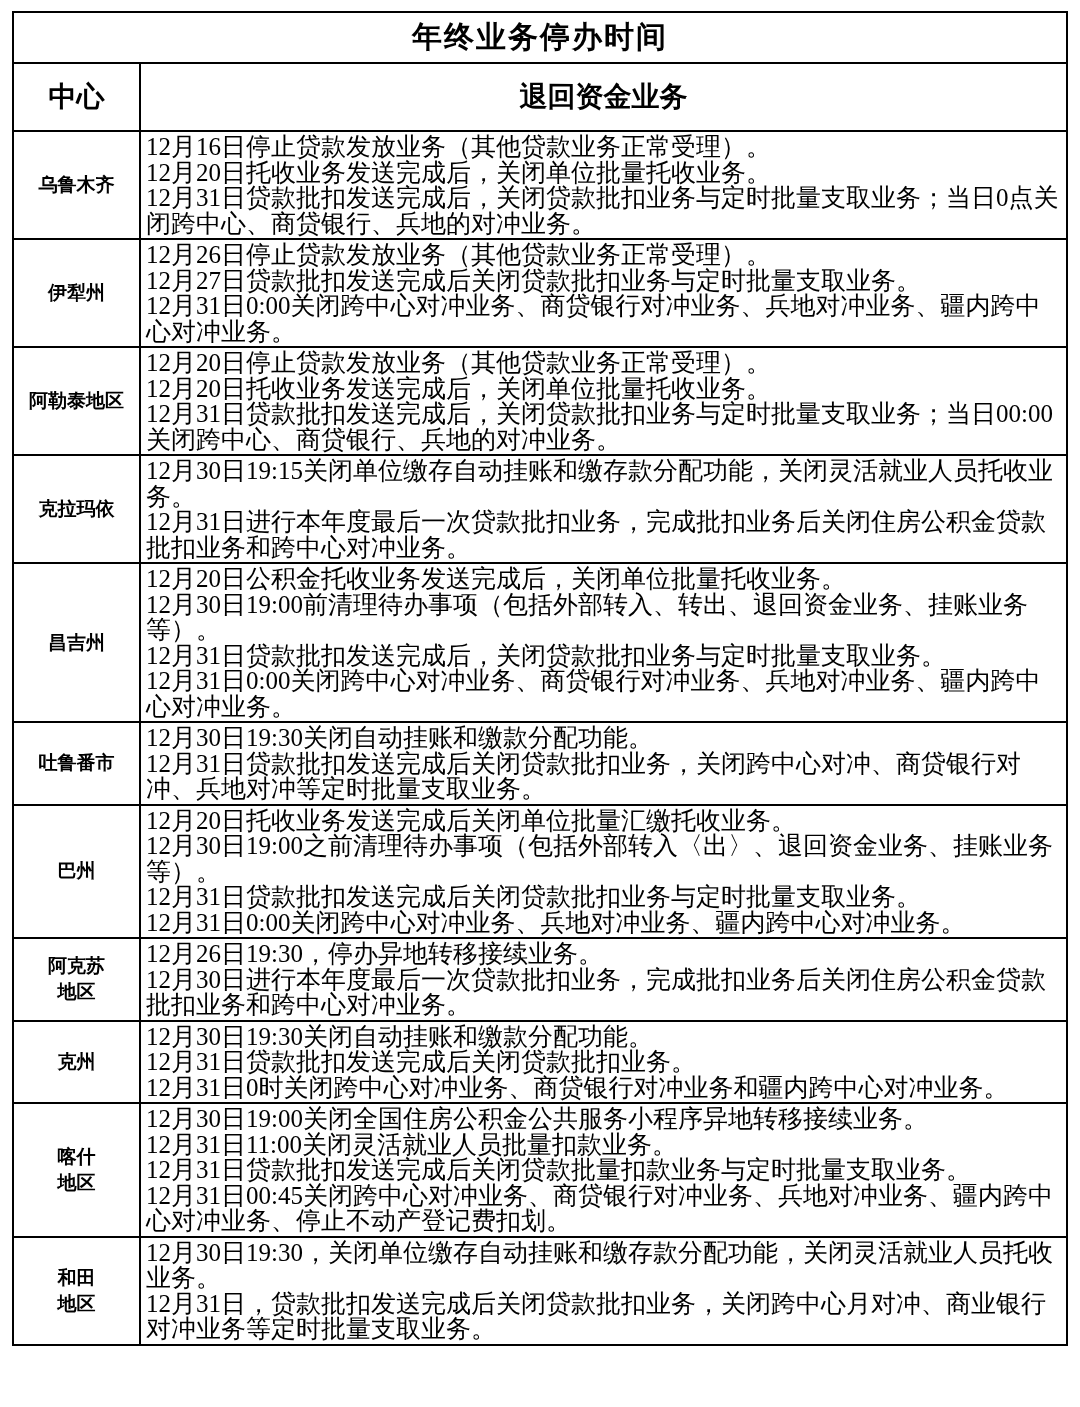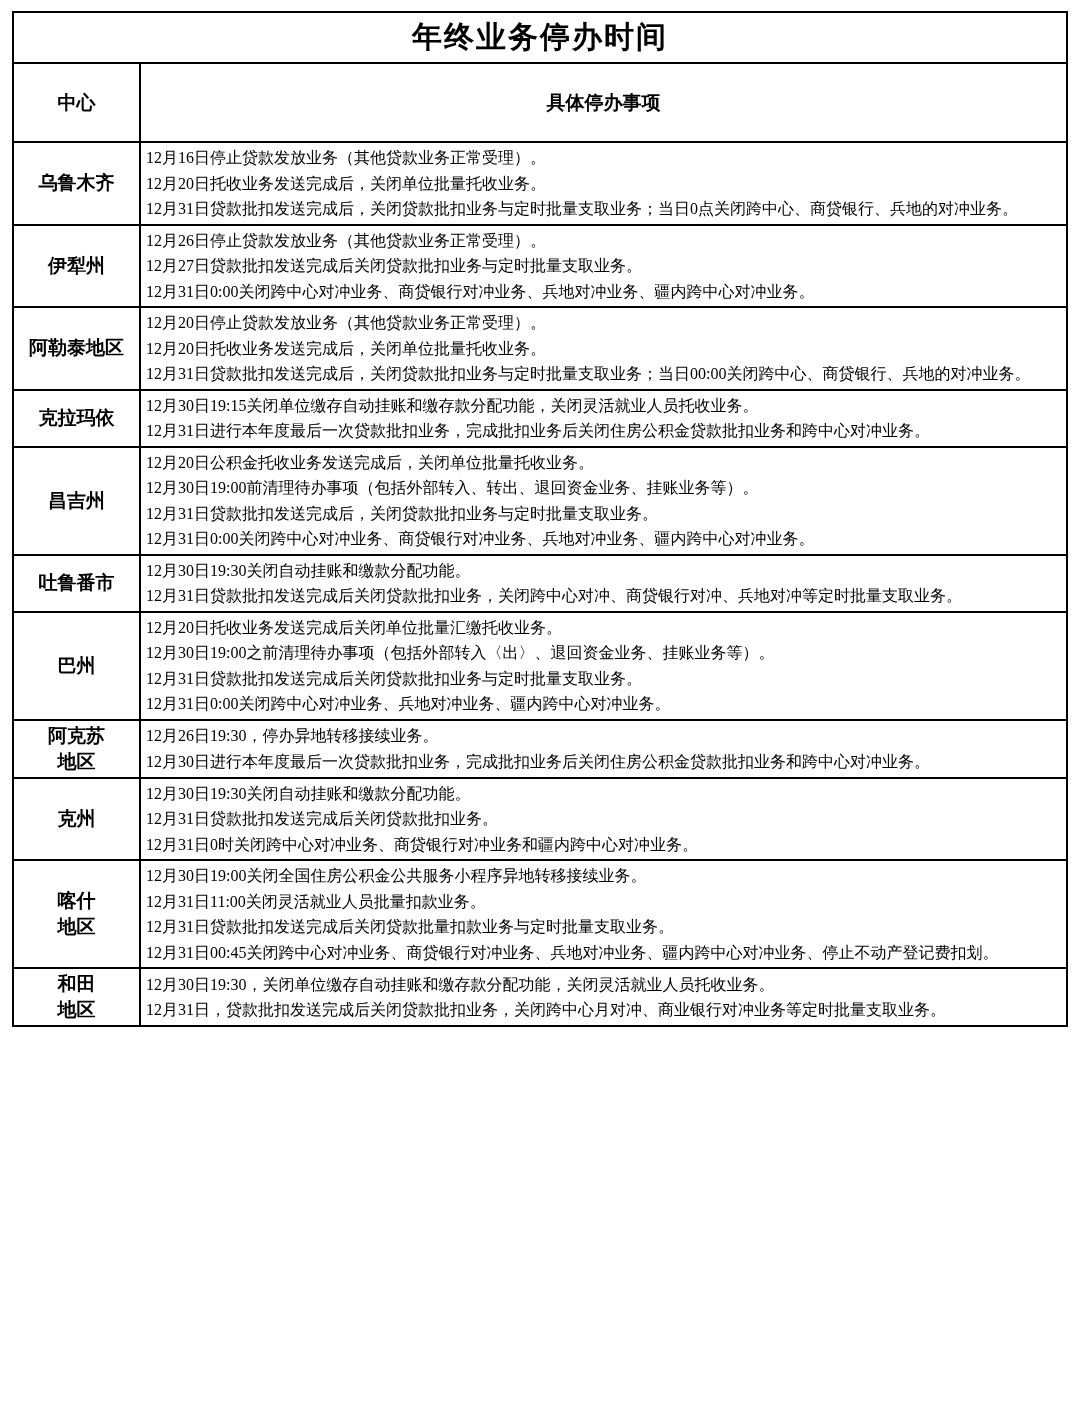--- a/index.html
+++ b/index.html
@@ -30,40 +30,40 @@
   }
   .title-cell {
     height: 51px;
     text-align: center;
     vertical-align: middle;
     font-size: 30px;
     font-weight: bold;
     letter-spacing: 2px;
   }
   .header-center, .header-items {
-    height: 79px;
+    height: 68px;
     text-align: center;
     vertical-align: middle;
-    font-size: 19px;
+    font-size: 28px;
     font-weight: bold;
   }
   td.center-cell {
     text-align: center;
     vertical-align: middle;
     font-size: 19px;
     font-weight: bold;
     line-height: 26px;
     white-space: pre-line;
     padding: 2px 2px;
     font-family: Liberation Serif, serif;
   }
   td.items-cell {
     vertical-align: middle;
     padding: 2px 2px 2px 5px;
-    font-size: 16px;
+    font-size: 25px;
   }
   .item-line {
     line-height: 25.5px;
     word-break: break-all;
     overflow-wrap: anywhere;
   }
 </style>
 </head>
 <body>
 
@@ -72,21 +72,21 @@
     <colgroup>
       <col style="width:127px">
       <col>
     </colgroup>
     <thead>
       <tr>
         <th colspan="2" class="title-cell">年终业务停办时间</th>
       </tr>
       <tr>
         <th class="header-center">中心</th>
-        <th class="header-items">具体停办事项</th>
+        <th class="header-items">退回资金业务</th>
       </tr>
     </thead>
     <tbody>
         <tr>
           <td class="center-cell">乌鲁木齐</td>
           <td class="items-cell">
             <div class="item-line">12月16日停止贷款发放业务（其他贷款业务正常受理）。</div>
             <div class="item-line">12月20日托收业务发送完成后，关闭单位批量托收业务。</div>
             <div class="item-line">12月31日贷款批扣发送完成后，关闭贷款批扣业务与定时批量支取业务；当日0点关闭跨中心、商贷银行、兵地的对冲业务。</div>
           </td>

